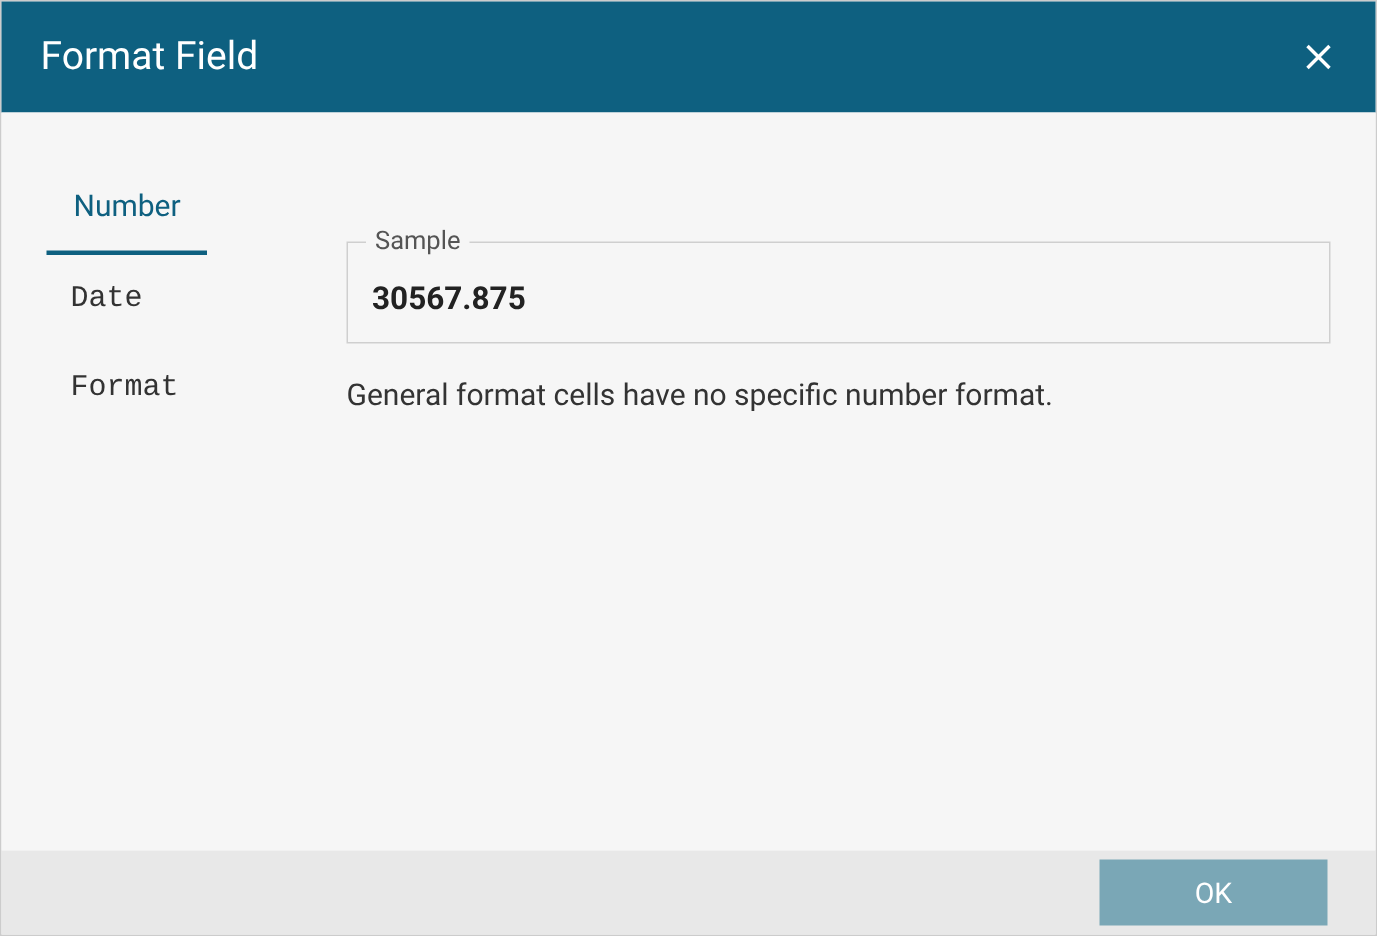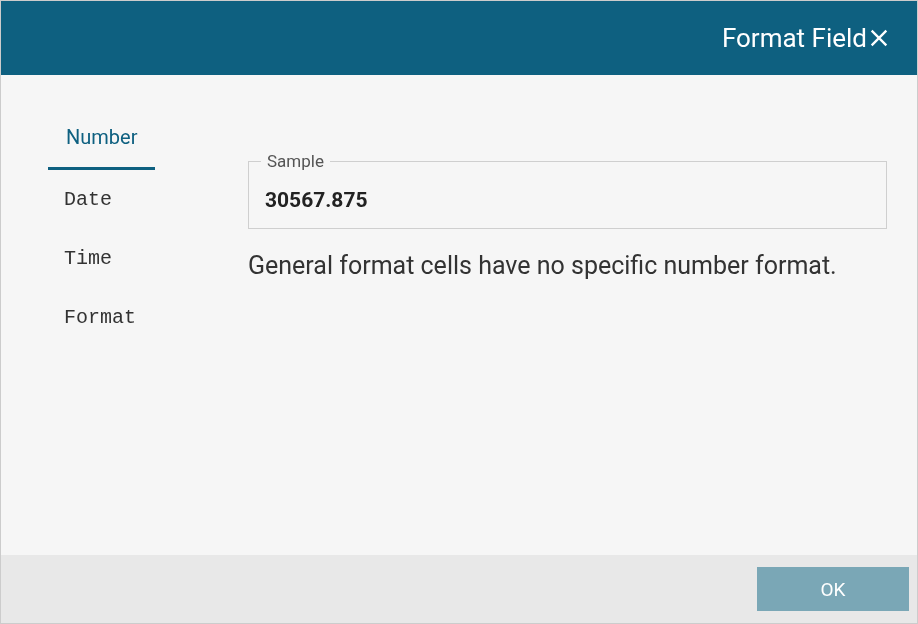--- a/index.html
+++ b/index.html
@@ -20,21 +20,21 @@
       display: flex;
       flex-direction: column;
       border: 1px solid #ccc;
     }
     .titlebar {
       background: #0e6080;
       color: #fff;
       height: 74px;
       display: flex;
       align-items: center;
-      justify-content: flex-end;
+      justify-content: space-between;
       padding: 0 26px 0 26px;
     }
     .titlebar-title {
       font-size: 26px;
       font-weight: 400;
     }
     .close-icon {
       width: 24px;
       height: 24px;
       cursor: pointer;
@@ -45,21 +45,21 @@
     .close-icon svg {
       width: 22px;
       height: 22px;
       stroke: #fff;
       stroke-width: 2.5;
     }
     .content {
       flex: 1;
       background: #f6f6f6;
       display: flex;
-      padding: 36px 30px 20px 47px;
+      padding: 36px 30px 20px 30px;
       gap: 40px;
     }
     .sidebar {
       width: 160px;
       display: flex;
       flex-direction: column;
     }
     .tab-item {
       padding: 18px 16px 18px 16px;
       font-size: 20px;
@@ -100,31 +100,31 @@
       padding: 0 6px;
       font-size: 17px;
       color: #555;
     }
     .sample-value {
       font-size: 21px;
       color: #222;
       font-weight: bold;
     }
     .description {
-      font-size: 25px;
+      font-size: 20px;
       color: #333;
       margin-top: 17px;
     }
     .footer {
       background: #e8e8e8;
-      height: 68px;
+      height: 56px;
       display: flex;
       align-items: center;
       justify-content: flex-end;
-      padding: 0 8px;
+      padding: 0 32px;
       gap: 32px;
     }
     .btn {
       height: 44px;
       min-width: 152px;
       border: none;
       font-size: 19px;
       cursor: pointer;
       font-family: inherit;
     }
@@ -147,21 +147,20 @@
       <svg viewBox="0 0 24 24" fill="none">
         <path d="M4 4 L20 20 M20 4 L4 20"></path>
       </svg>
     </div>
   </div>
 
   <div class="content">
     <div class="sidebar">
       <div class="tab-item active">Number</div>
       <div class="tab-item">Date</div>
-      <div class="tab-item">Time</div>
       <div class="tab-item">Format</div>
     </div>
 
     <div class="main">
       <div class="fieldset">
         <div class="fieldset-legend">Sample</div>
         <div class="sample-value">30567.875</div>
       </div>
       <div class="description">General format cells have no specific number format.</div>
     </div>

